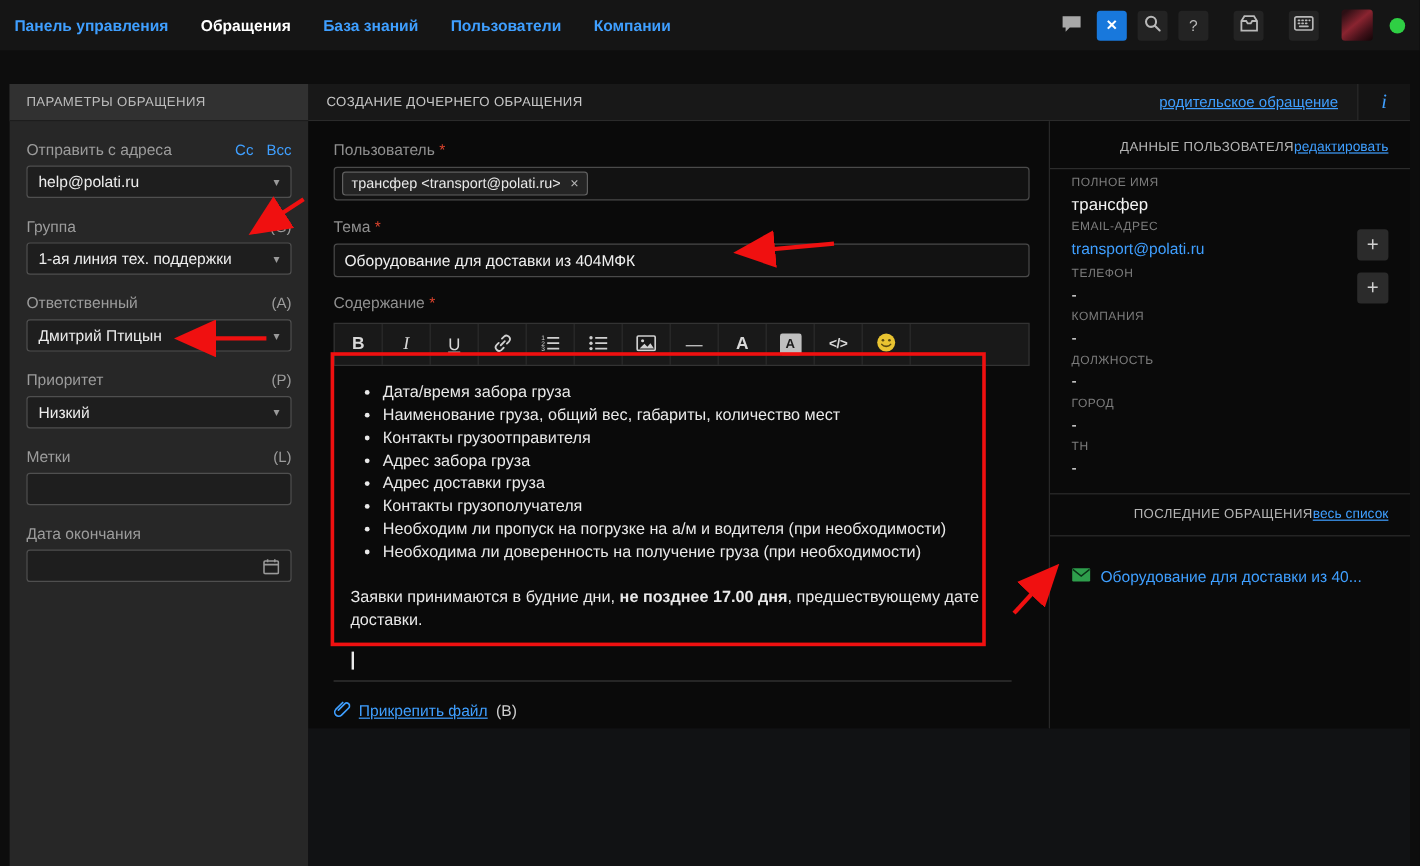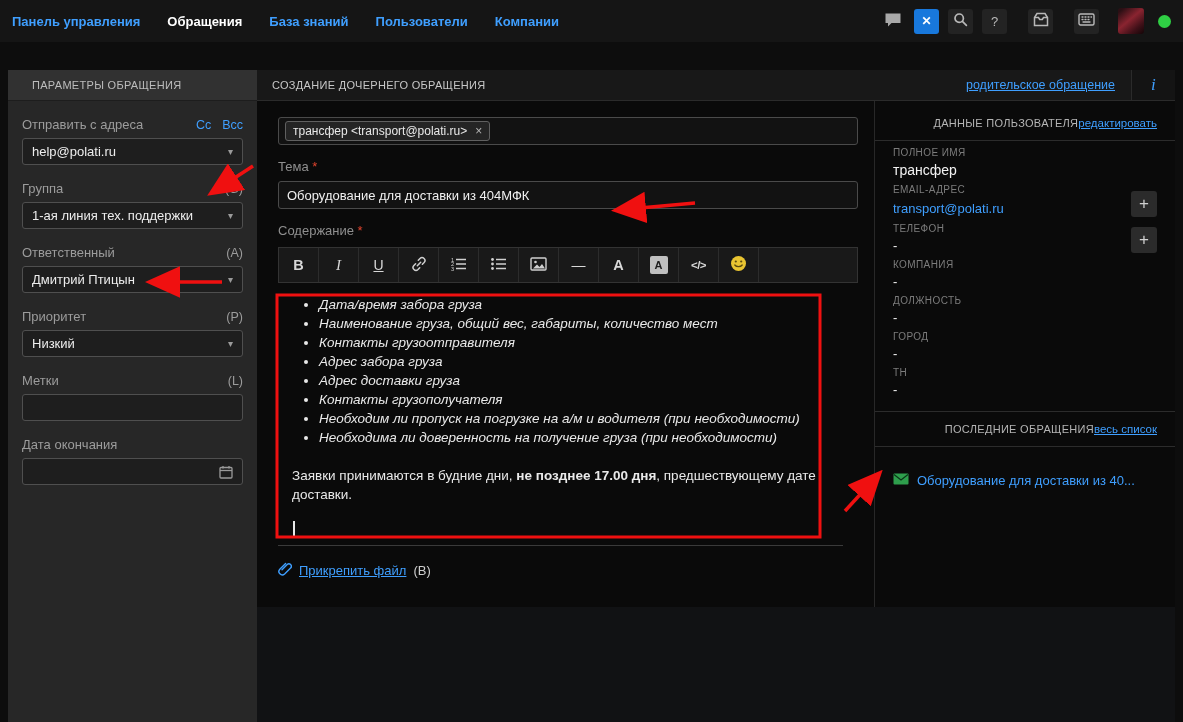--- a/index.html
+++ b/index.html
@@ -14,21 +14,21 @@
   .nav-right { margin-left:auto; display:flex; align-items:center; gap:9px; }
   .icon-btn { width:25px; height:25px; border-radius:3px; background:#232323; color:#b9b9b9; display:flex; align-items:center; justify-content:center; font-size:13px; cursor:pointer; }
   .icon-btn.plain { background:transparent; }
   .icon-btn.blue { background:#1878dc; color:#fff; font-weight:700; font-size:12px; }
   .icon-btn.gap { margin-left:12px; }
   .avatar { width:26px; height:26px; border-radius:3px; margin-left:10px; background:linear-gradient(140deg,#2b0f14 10%,#8a2430 45%,#401018 75%,#120507); }
   .status-dot { width:13px; height:13px; border-radius:50%; background:#2fcf44; margin-left:5px; }
 
   
   .sidebar { position:absolute; left:8px; top:70px; width:249px; height:652px; background:#272727; }
-  .panel-head { height:31px; display:flex; align-items:center; padding:0 24px; font-size:11px; letter-spacing:.3px; color:#bdbdbd; }
+  .panel-head { height:31px; display:flex; align-items:center; padding:0 14px; font-size:11px; letter-spacing:.3px; color:#bdbdbd; }
   .sidebar .panel-head { background:#313131; border-bottom:1px solid #1d1d1d; }
   .sb-field { margin:16px 14px 0; }
   .sb-lblrow { display:flex; align-items:baseline; justify-content:space-between; font-size:13px; color:#9c9c9c; margin-bottom:6px; }
   .sb-links { display:flex; gap:11px; font-size:12.5px; }
   .sb-links a { color:#3f9fff; cursor:pointer; }
   .hotkey { color:#9c9c9c; font-size:12.5px; }
   .control { height:27px; background:#1e1e1e; border:1px solid #4f4f4f; border-radius:3px; display:flex; align-items:center; padding:0 9px; font-size:13px; color:#ededed; cursor:pointer; }
   .control .chev { margin-left:auto; color:#9a9a9a; font-size:10px; }
   .control .cal { margin-left:auto; display:flex; }
 
@@ -47,21 +47,21 @@
   .input.user { padding:3px 6px; }
   .chip { display:inline-flex; align-items:center; gap:8px; border:1px solid #606060; border-radius:3px; background:#242424; padding:2px 7px; font-size:12px; color:#e8e8e8; }
   .chip-x { color:#b5b5b5; cursor:pointer; }
   .toolbar { width:580px; height:36px; margin-top:9px; background:#191919; border:1px solid #333; display:flex; }
   .tb { width:40px; height:34px; display:flex; align-items:center; justify-content:center; border-right:1px solid #2c2c2c; color:#d8d8d8; cursor:pointer; font-size:14px; }
   .tb b { font-size:14.5px; }
   .tb i { font-family:"Liberation Serif",serif; font-size:15px; }
   .tb .code { font-size:11.5px; font-weight:700; letter-spacing:-.5px; }
   .tb .abox { background:#bfbfbf; color:#1c1c1c; font-weight:700; font-size:11px; width:18px; height:18px; border-radius:2px; display:flex; align-items:center; justify-content:center; }
   .editor { width:565px; height:263px; padding:12px 14px 0; border-bottom:1px solid #3a3a3a; font-size:13.5px; color:#e9e9e9; cursor:text; overflow:hidden; }
-  .editor ul { margin:0; padding-left:27px;font-style:italic; }
+  .editor ul { margin:0; padding-left:27px; }
   .editor li { line-height:19px; }
   .editor .note { margin-top:19px; line-height:19px; width:545px; }
   .caret { width:2px; height:15px; background:#e9e9e9; margin:17px 0 0 1px; }
   .attach { display:flex; align-items:center; gap:7px; margin-top:15px; font-size:13px; }
   .attach a { color:#3f9fff; text-decoration:underline; cursor:pointer; }
   .attach .key { color:#cfcfcf; }
 
   
   .right-panel { position:absolute; left:874px; top:101px; width:301px; height:506px; background:#0a0a0a; border-left:1px solid #282828; padding:11px 18px 0; }
   .rp-row { display:flex; align-items:center; justify-content:flex-end; height:22px; }
@@ -214,20 +214,23 @@
 
 <div class="main-head">
   <span>СОЗДАНИЕ ДОЧЕРНЕГО ОБРАЩЕНИЯ</span>
   <a class="parent-link">родительское обращение</a>
   <div class="info-tab">
       <span>i</span>
     </div>
 </div>
 
 <div class="main">
+  <div class="f-label">
+    <span>Пользователь</span> <span class="req">*</span>
+  </div>
   <div class="input user">
     <span class="chip">
       <span>трансфер &lt;transport@polati.ru&gt;</span>
       <span class="chip-x">×</span>
     </span>
   </div>
 
   <div class="f-label mt">
     <span>Тема</span> <span class="req">*</span>
   </div>

